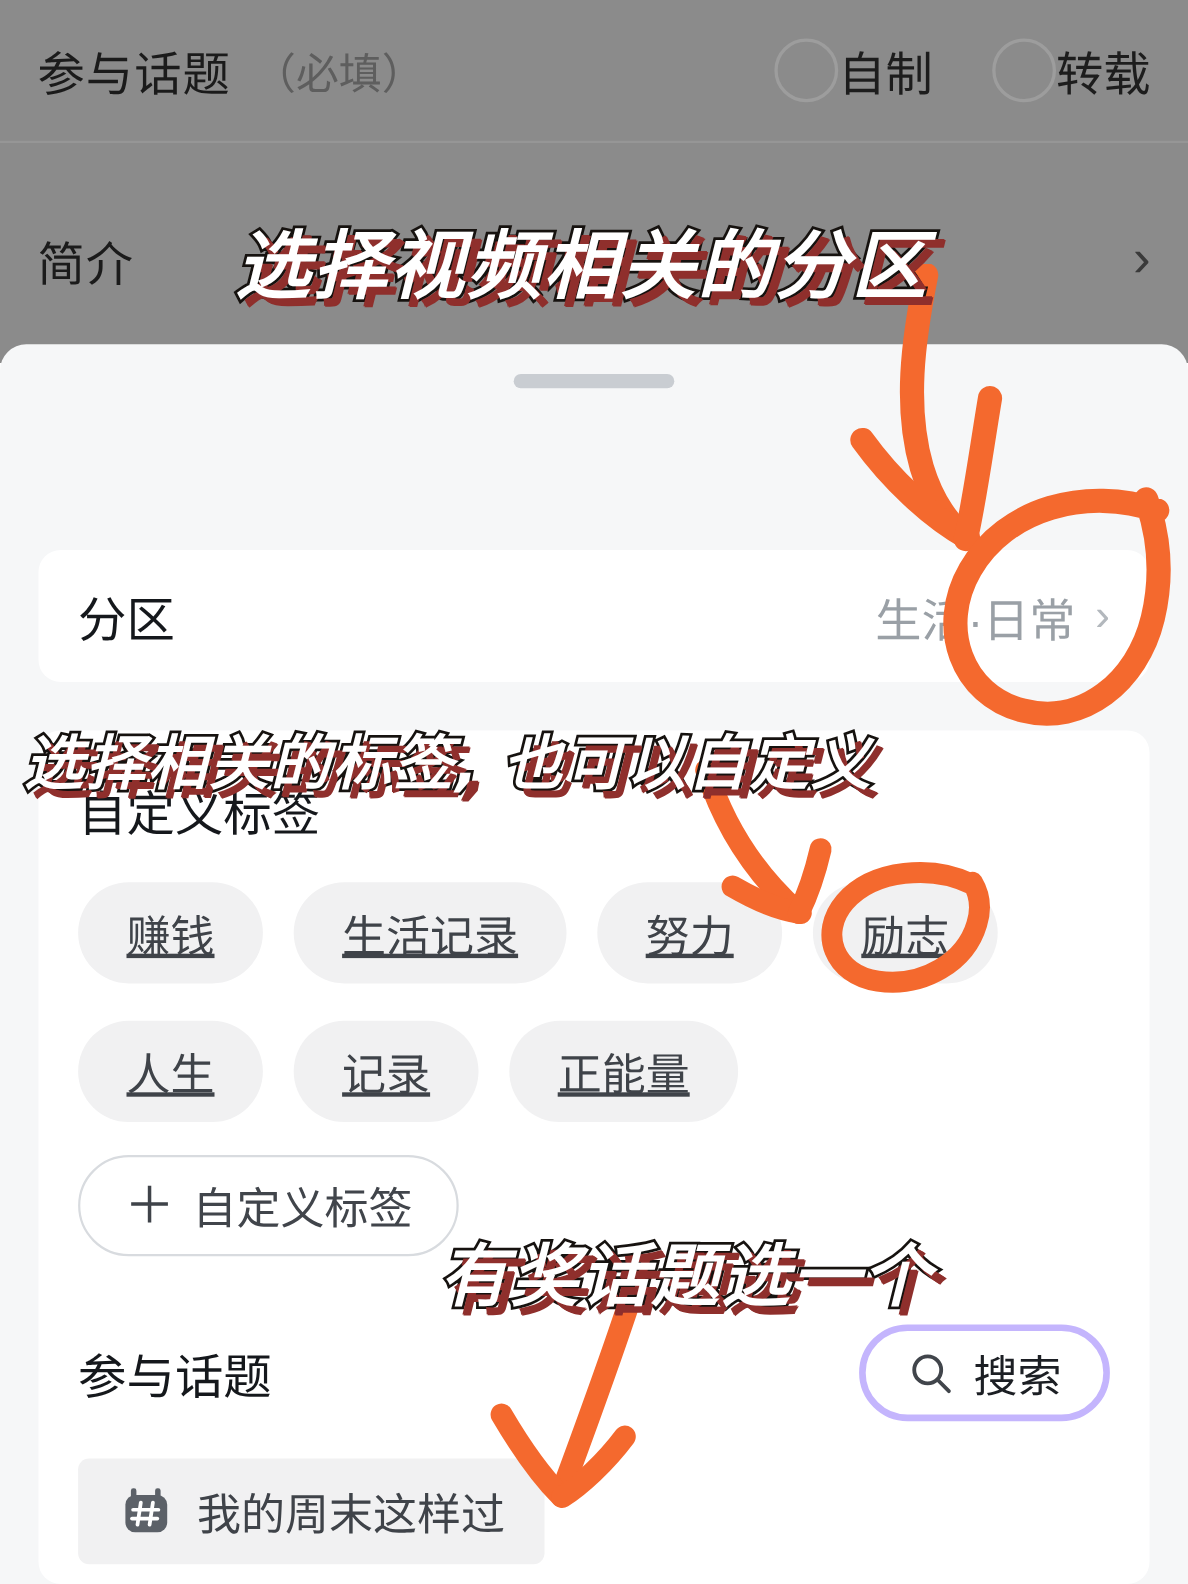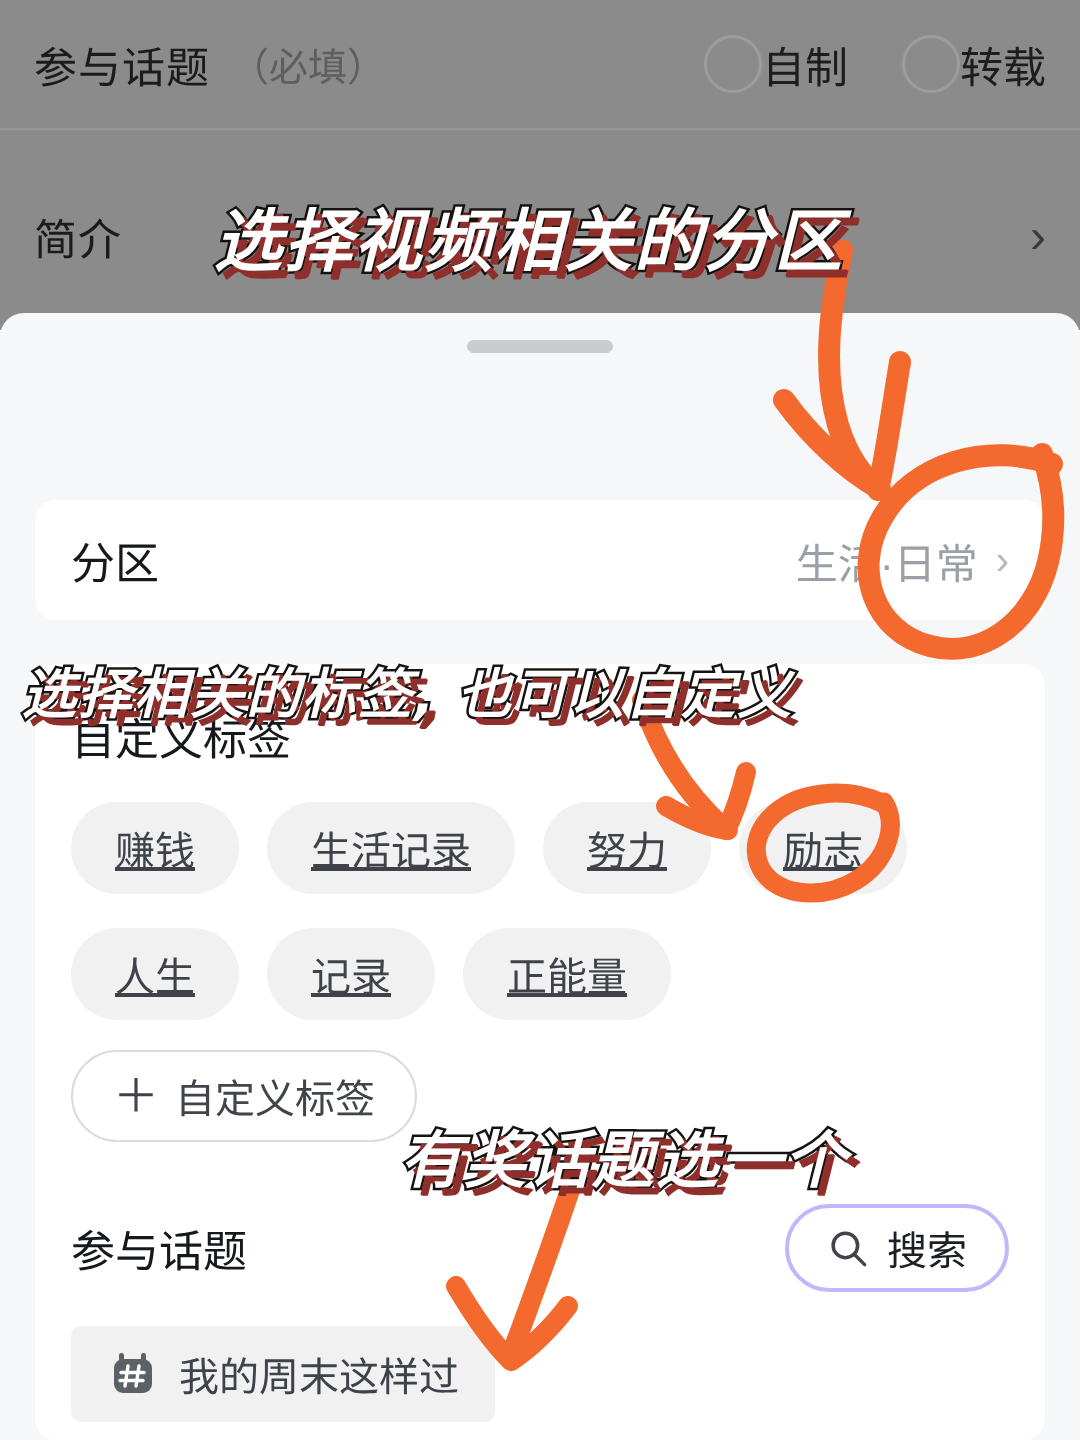--- a/index.html
+++ b/index.html
@@ -132,21 +132,21 @@
   .plus-icon{ font-size:46px; line-height:1; color:#3f4349; font-weight:400; }
 
   .topics-head{
     display:flex; align-items:center;
     margin-top:58px; height:96px;
   }
   .search-btn{
     margin-left:auto;
     display:inline-flex; align-items:center; gap:18px;
     height:88px; padding:0 38px;
-    border:4px solid #c4b5fd; border-radius:44px;
+    border:6px solid #c4b5fd; border-radius:44px;
     background:transparent;
     font-size:40px; color:#1c1f24; white-space:nowrap;
   }
   .search-icon svg{ display:block; }
 
   .topic-chip{
     margin-top:30px;
     display:inline-flex; align-items:center; gap:20px;
     height:96px; padding:0 36px;
     background:#f1f1f2; border-radius:10px;

